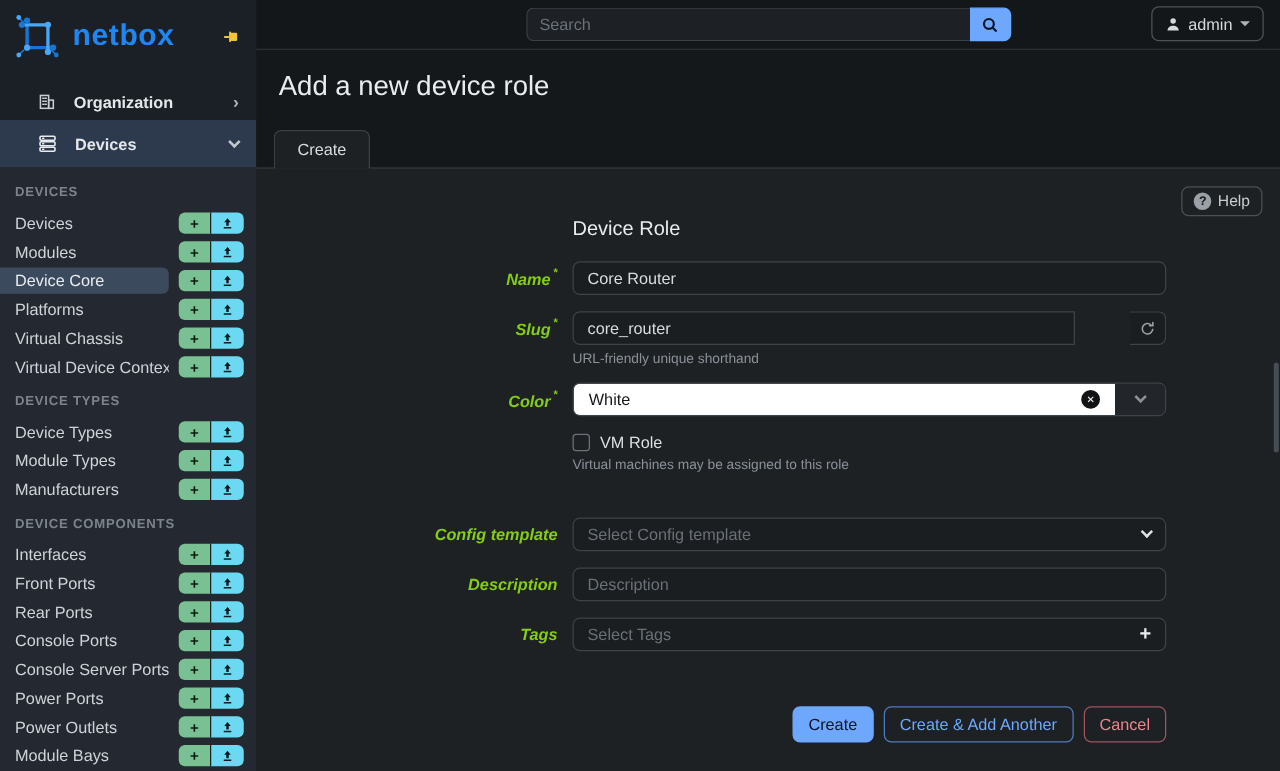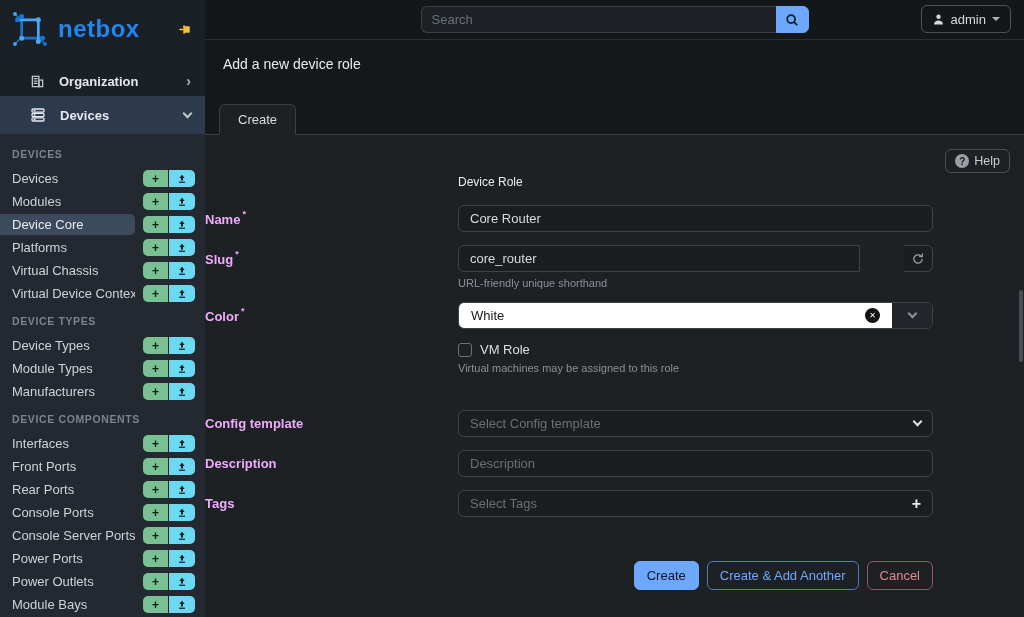--- a/index.html
+++ b/index.html
@@ -32,32 +32,32 @@
   .main { position:absolute; left:205px; top:0; right:0; bottom:0; display:flex; flex-direction:column; }
   .topbar { height:40px; background:#14171a; border-bottom:1px solid #2b3036; display:flex; align-items:center; position:relative; flex:none; }
   .search-group { position:absolute; left:50%; transform:translateX(-50%); display:flex; }
   .search-input { width:355px; height:27px; background:#1d2125; border:1px solid #3a4047; border-right:none; border-radius:6px 0 0 6px; color:#d7dbde; font-size:13px; padding:0 10px; outline:none; font-family:inherit; }
   .search-input::placeholder { color:#6a7178; }
   .search-btn { width:33px; height:27px; background:#6ea8fe; border:1px solid #6ea8fe; border-radius:0 6px 6px 0; display:flex; align-items:center; justify-content:center; cursor:pointer; }
   .user-btn { position:absolute; right:13px; top:5px; height:28px; background:transparent; border:1px solid #4d5359; border-radius:6px; color:#d6d9dd; font-size:13px; display:flex; align-items:center; gap:6px; padding:0 10px; cursor:pointer; font-family:inherit; }
   .caret-down { width:0; height:0; border-left:4px solid transparent; border-right:4px solid transparent; border-top:4px solid #aeb4ba; }
 
   .pagehead { height:95px; background:#15181b; display:flex; flex-direction:column; flex:none; }
-  .page-title { font-size:14px; font-weight:400; color:#e9ecef; padding:16px 0 0 18px; }
+  .page-title { font-size:22px; font-weight:400; color:#e9ecef; padding:16px 0 0 18px; }
   .tabbar { margin-top:auto; display:flex; padding-left:14px; border-bottom:1px solid #3a4046; }
   .tab { background:#1d2124; border:1px solid #3a4046; border-bottom:1px solid #1d2124; margin-bottom:-1px; border-radius:6px 6px 0 0; padding:7px 18px; font-size:13px; color:#d9dcdf; cursor:pointer; }
 
   .content { flex:1; background:#1d2124; position:relative; }
   .help-btn { position:absolute; top:14px; right:14px; height:24px; background:transparent; border:1px solid #4a5056; border-radius:6px; color:#c9cdd1; font-size:12.5px; display:flex; align-items:center; gap:5px; padding:0 9px; cursor:pointer; font-family:inherit; }
   .q-icon { width:14px; height:14px; border-radius:50%; background:#9aa0a6; color:#15181b; font-size:10px; font-weight:bold; display:flex; align-items:center; justify-content:center; }
 
   .form { padding-top:40px; }
-  .section-title { font-size:12px; font-weight:400; color:#e9ecef; margin:0 0 16px 253px; }
+  .section-title { font-size:16px; font-weight:400; color:#e9ecef; margin:0 0 16px 253px; }
   .frow { display:flex; margin-bottom:13px; }
-  .lbl { width:253px; padding-right:12px; padding-top:6px; font-size:13px; font-weight:bold; color:#f0abfc; }
+  .lbl { width:253px; text-align:right; padding-right:12px; padding-top:6px; font-size:13px; font-weight:bold; color:#84cc16;font-style:italic; }
   .lbl sup { font-size:9px; position:relative; top:-2px; margin-left:2px; }
   .ctl { width:475px; }
   .tinput { width:100%; height:27px; background:#1a1e21; border:1px solid #3c4349; border-radius:6px; color:#d7dbde; font-size:13px; padding:0 11px; outline:none; font-family:inherit; }
   .tinput::placeholder { color:#6a7077; }
   .helper { font-size:11px; color:#8a9199; margin-top:5px; }
   .input-group { display:flex;gap:44px; }
   .input-group .tinput { border-radius:6px 0 0 6px; }
   .append-btn { width:34px; height:27px; background:#1a1e21; border:1px solid #3c4349; border-left:none; border-radius:0 6px 6px 0; display:flex; align-items:center; justify-content:center; cursor:pointer; }
 
   .color-select { display:flex; height:27px; border-radius:6px; overflow:hidden; border:1px solid #3c4349; cursor:pointer; }

